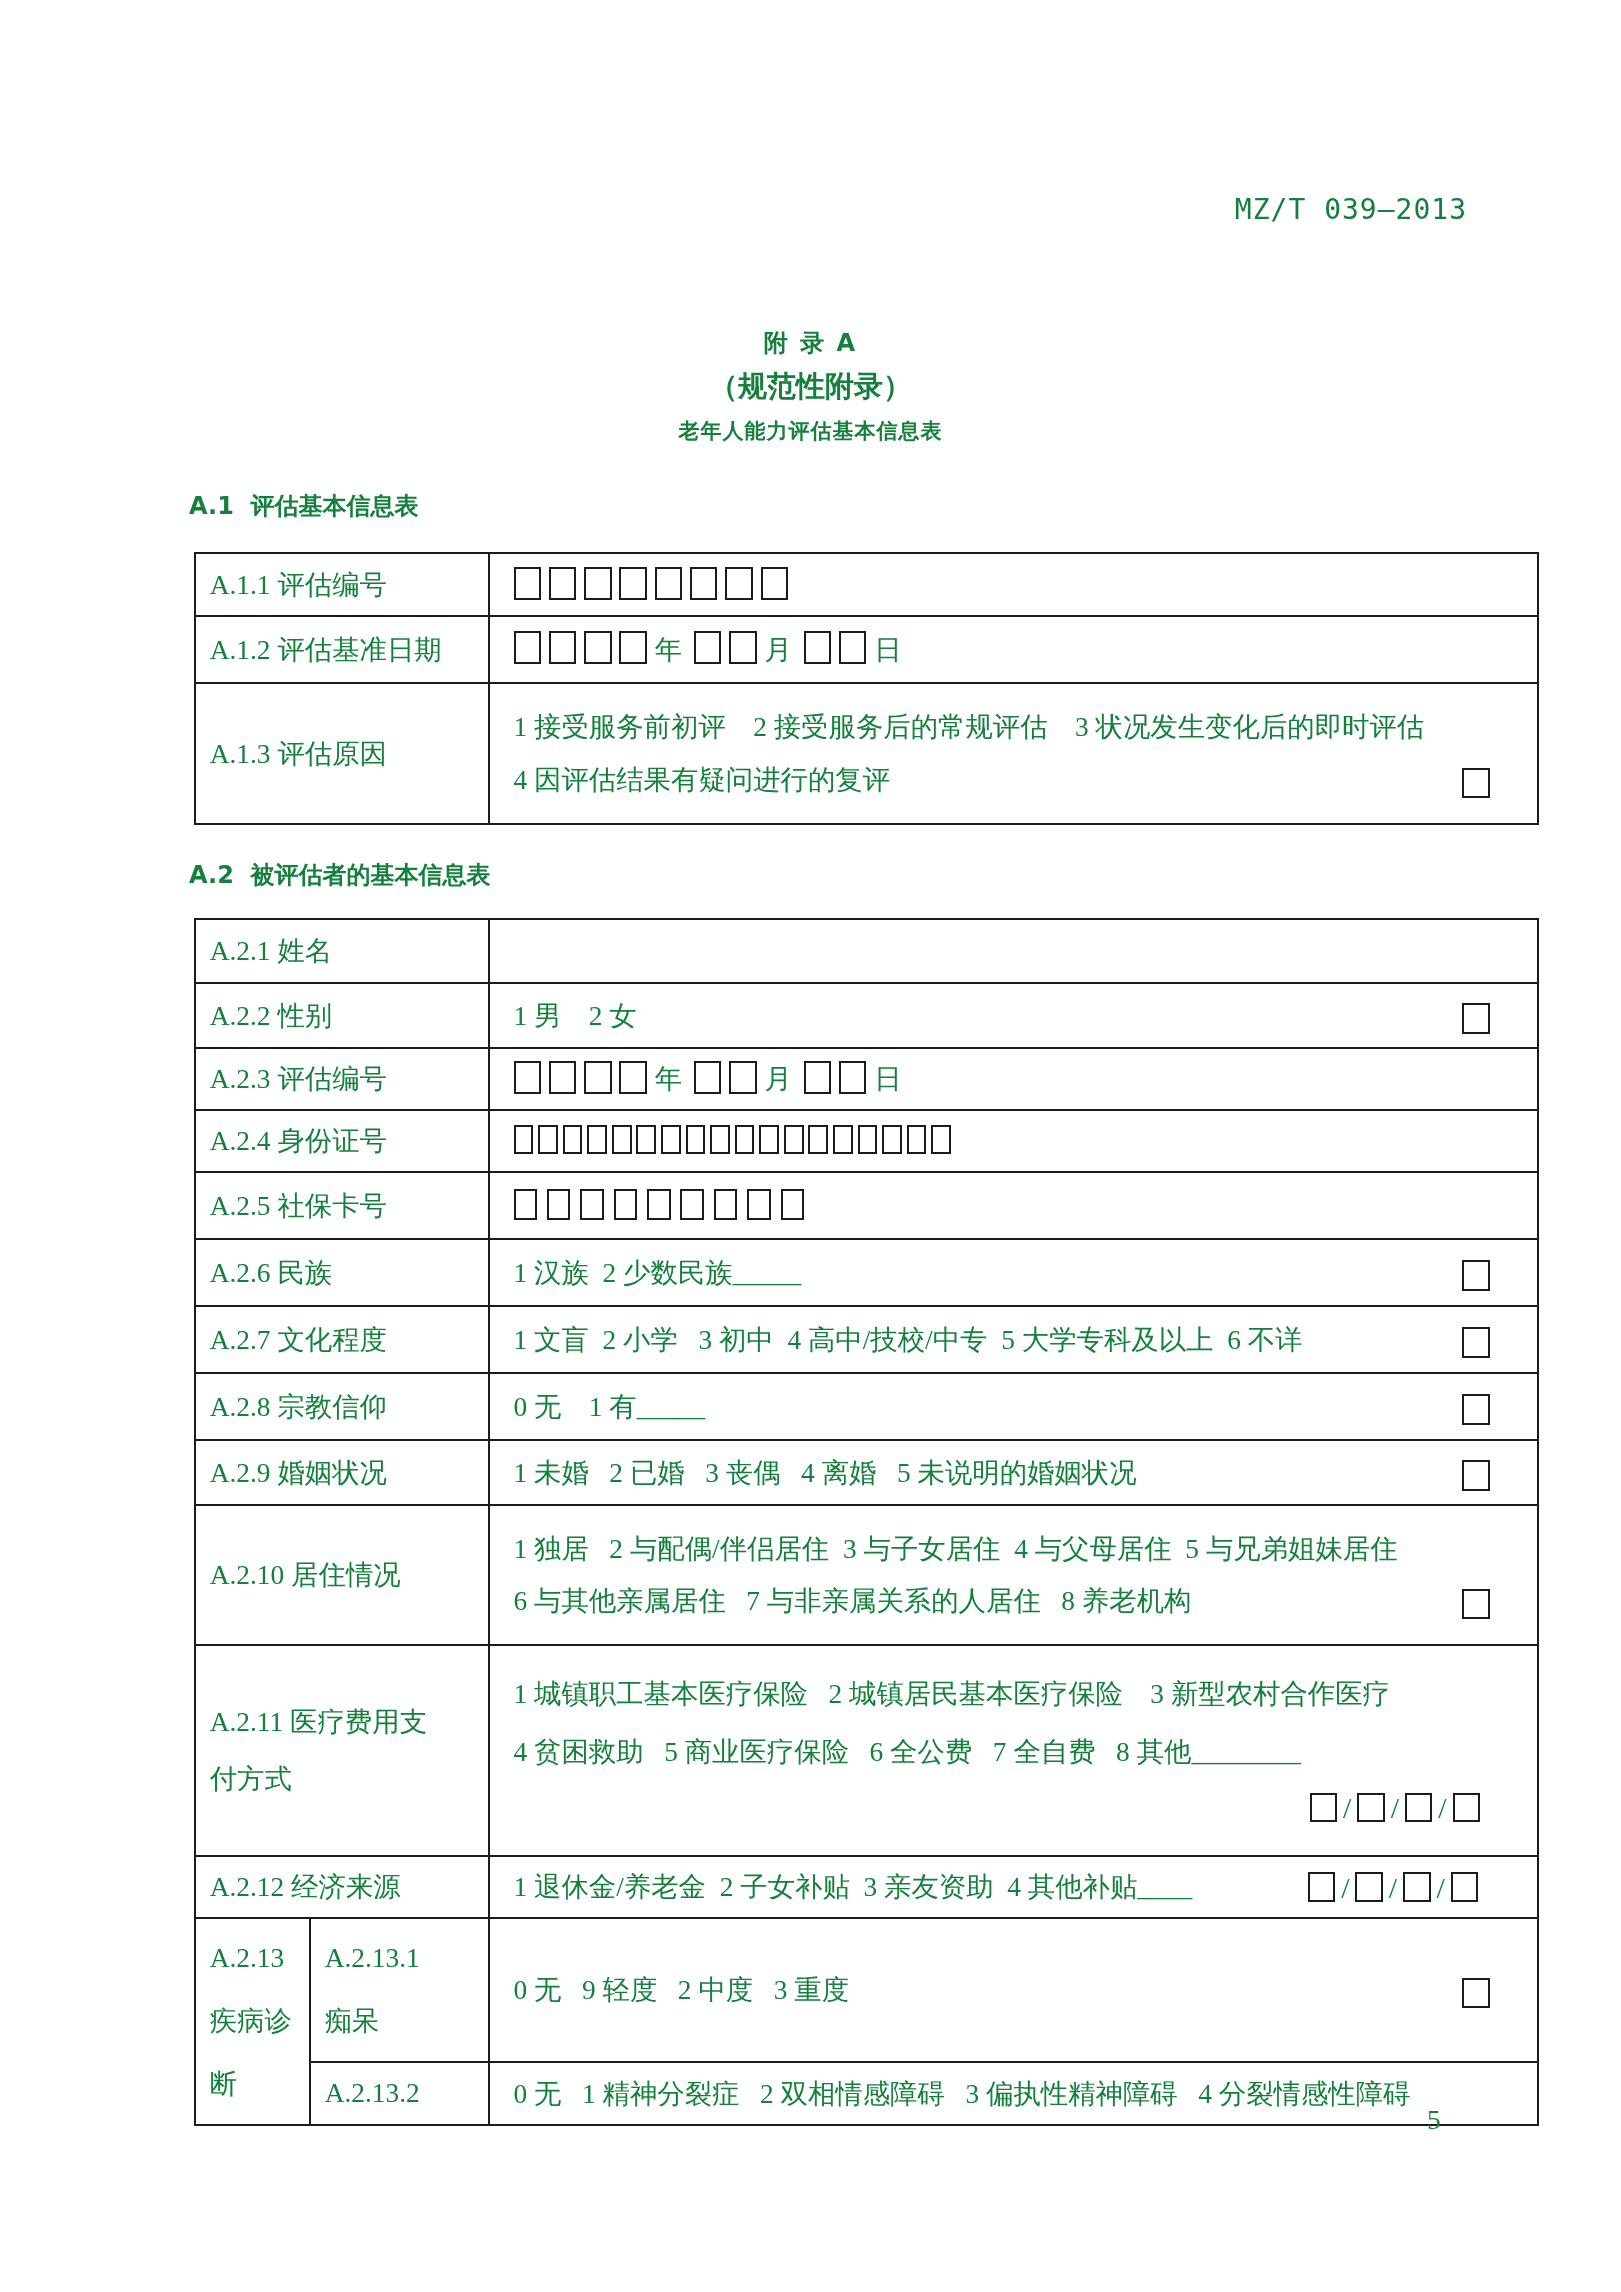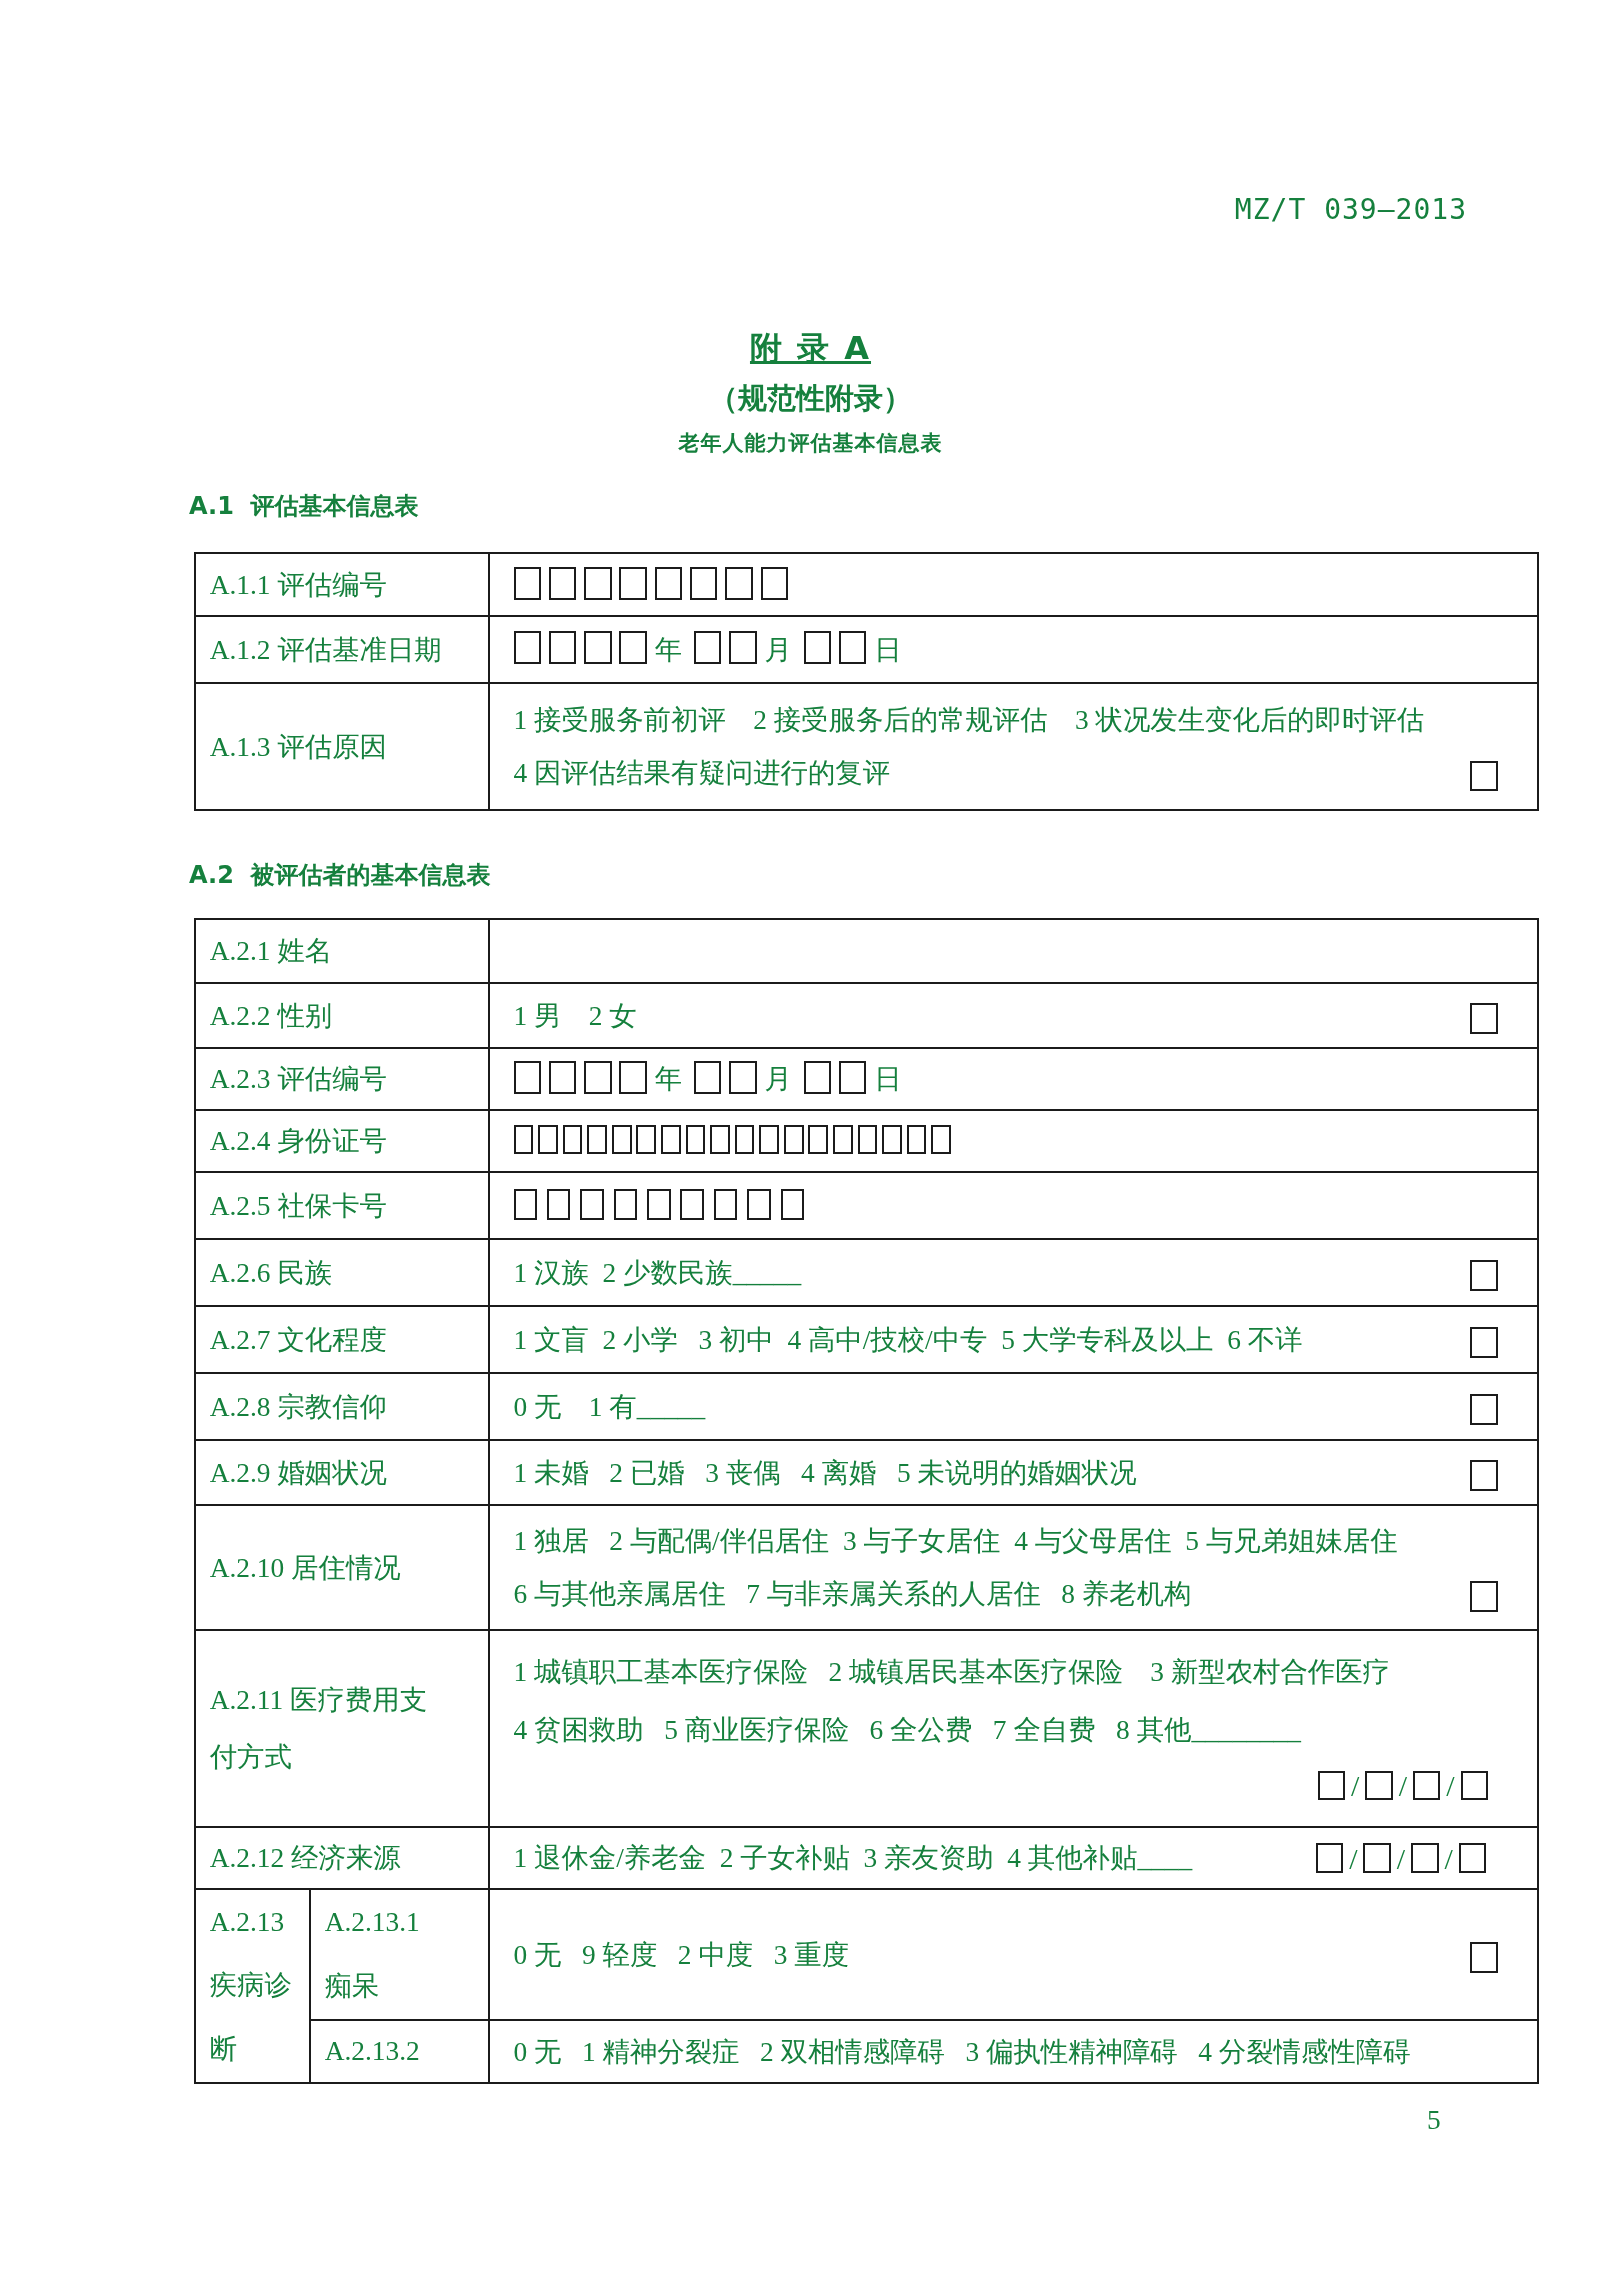--- a/index.html
+++ b/index.html
@@ -10,39 +10,39 @@
   }
   .doc-code{
     position:absolute;top:193px;right:154px;
     font-family:"DejaVu Sans Mono","Liberation Mono",monospace;
     font-size:28px;letter-spacing:1px;
   }
   .title-block{
     position:absolute;top:327px;left:0;width:100%;text-align:center;
     font-family:"DejaVu Sans","Liberation Sans",sans-serif;font-weight:bold;
   }
-  .title-1{font-size:32px;margin-bottom:7.8px;letter-spacing:2px;text-decoration:underline;}
+  .title-1{font-size:24px;margin-bottom:7.8px;letter-spacing:2px;}
   .title-2{font-size:29px;margin-bottom:9.8px;}
   .title-3{font-size:21px;letter-spacing:1px;}
   .sec-heading{
     position:absolute;left:189px;
     font-family:"DejaVu Sans","Liberation Sans",sans-serif;
     font-weight:bold;font-size:24px;white-space:pre;
   }
   .sec-a1{top:490px;}
   .sec-a2{top:859px;}
   table.tbl{
     position:absolute;left:194px;width:1345px;
     border-collapse:collapse;table-layout:fixed;
     font-size:27.4px;
   }
   .tbl-a1{top:552px;}
   .tbl-a2{top:918px;}
   .tbl td{
-    border:2.9px solid #1b1b1b;padding:0;vertical-align:middle;
+    border:2.9px solid #1b1b1b;padding:8px;vertical-align:middle;
     overflow:hidden;
   }
   td.lbl{padding-left:13.7px;white-space:pre-line;}
   td.lbl.lh-tall{line-height:2.3;margin-left:35px;}
   td.lbl.lh-med{line-height:2.05;}
   td.val{padding-left:23.5px;}
   .txt{white-space:pre;}
   .flexline{display:flex;align-items:flex-end;padding-right:39px;}
   .flexline .txt{flex:0 1 auto;}
   .cbx{

